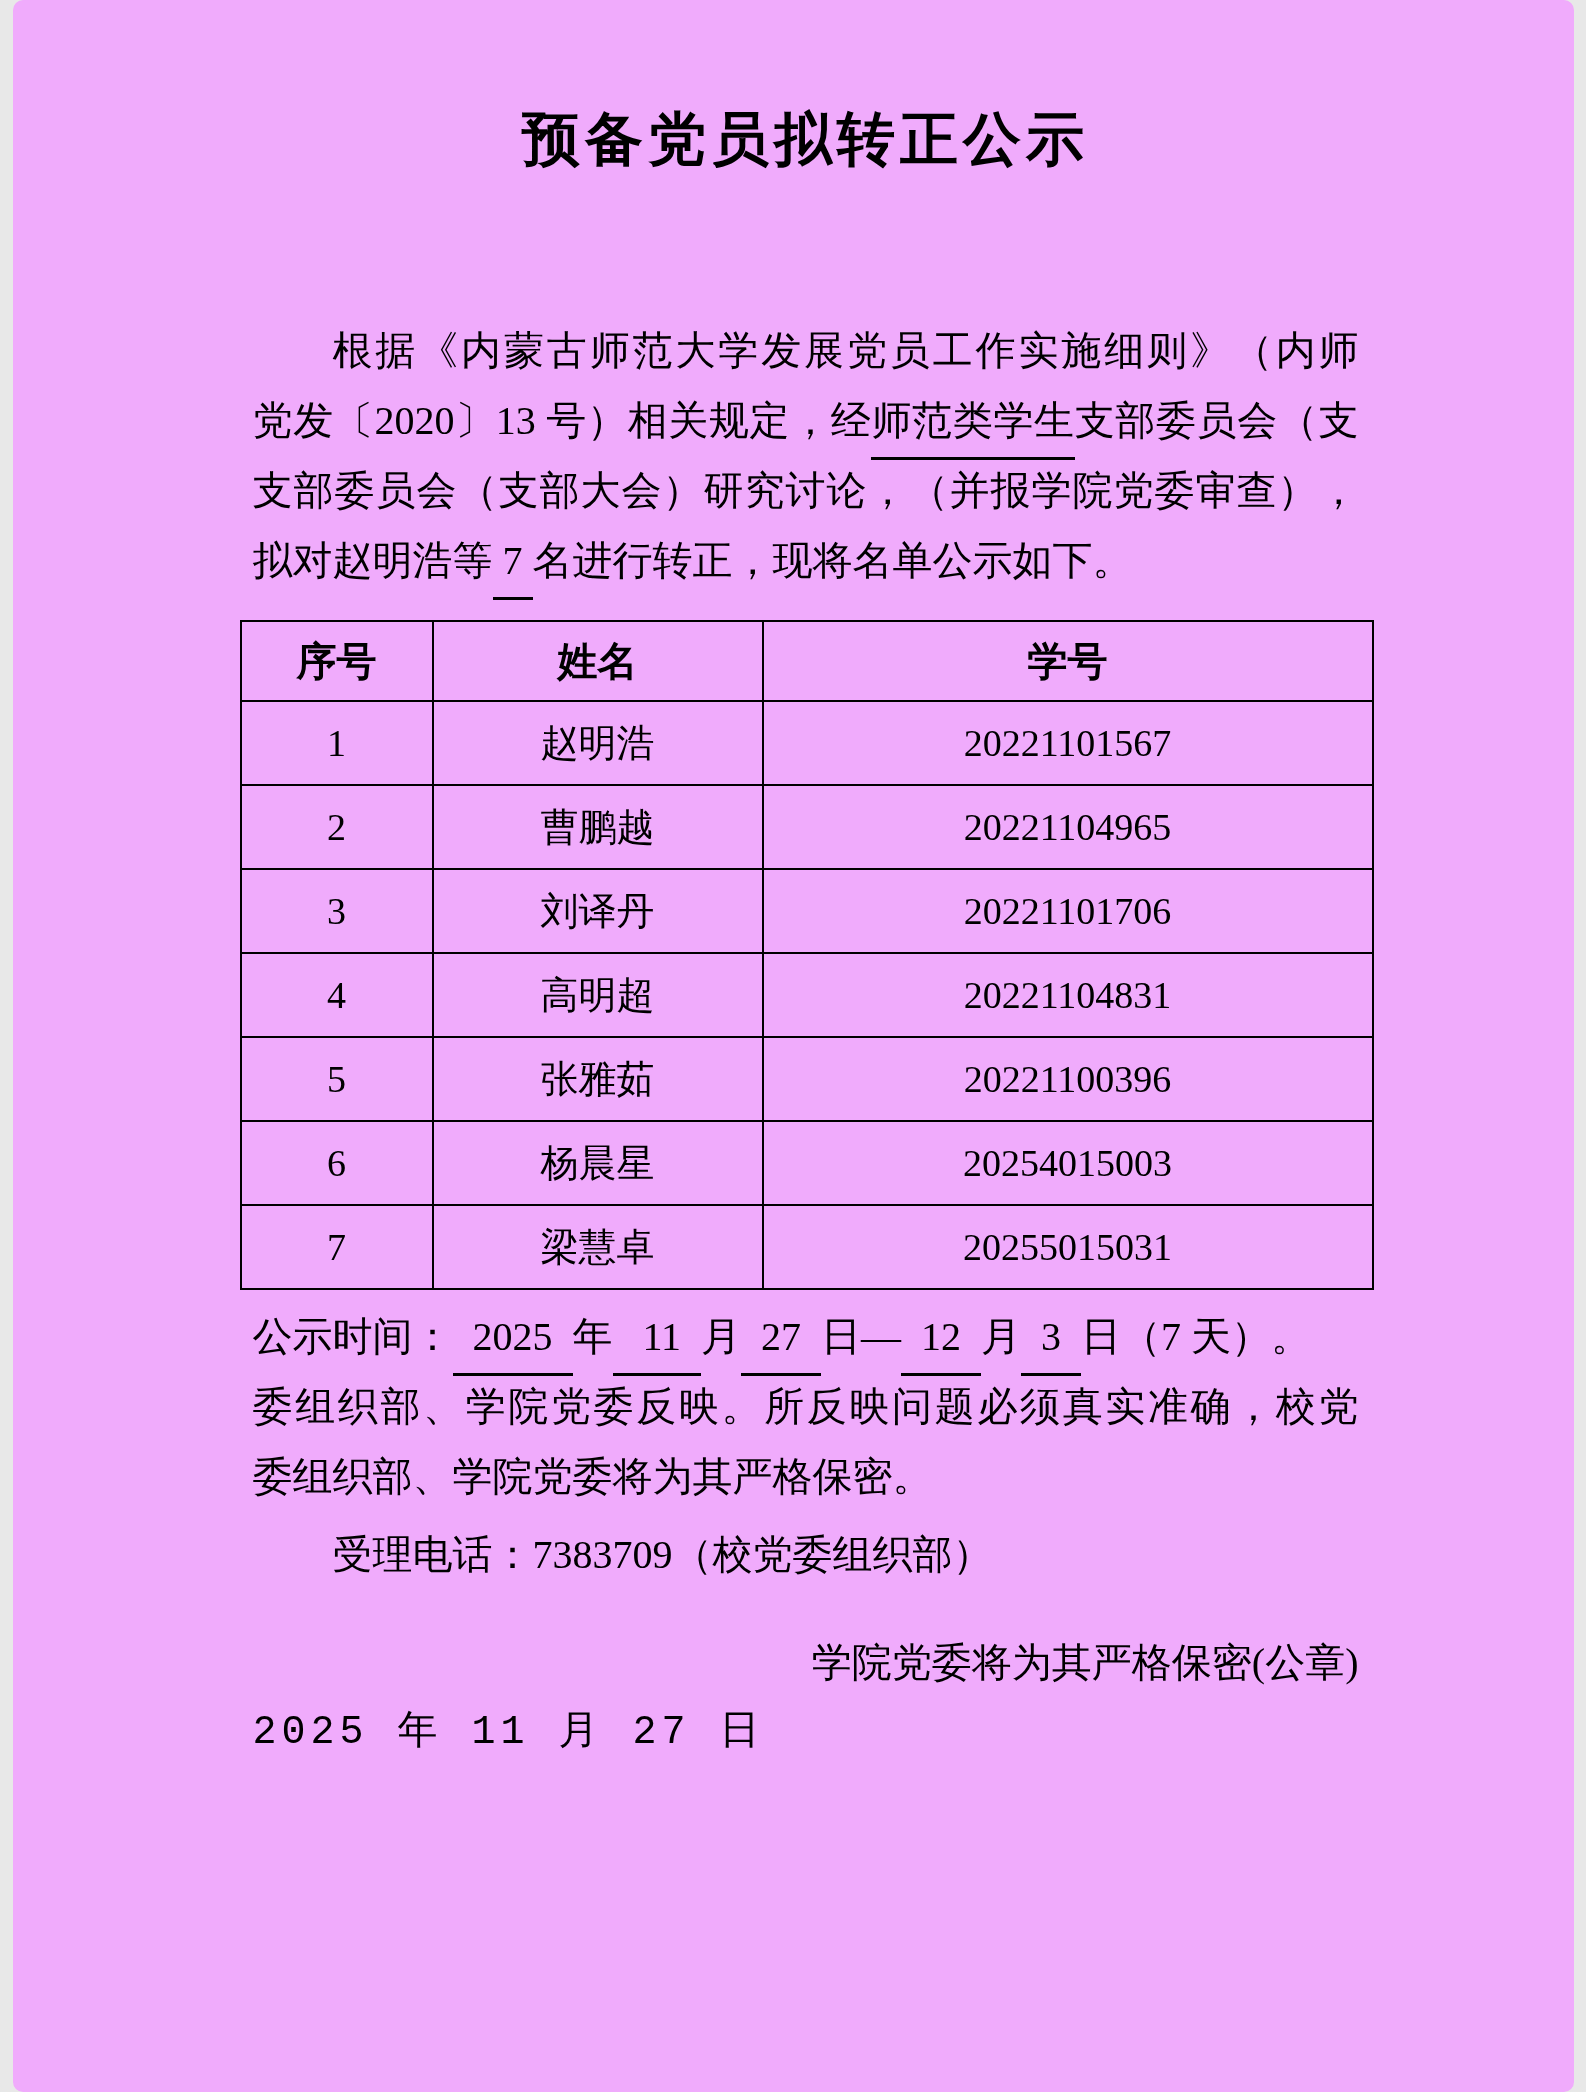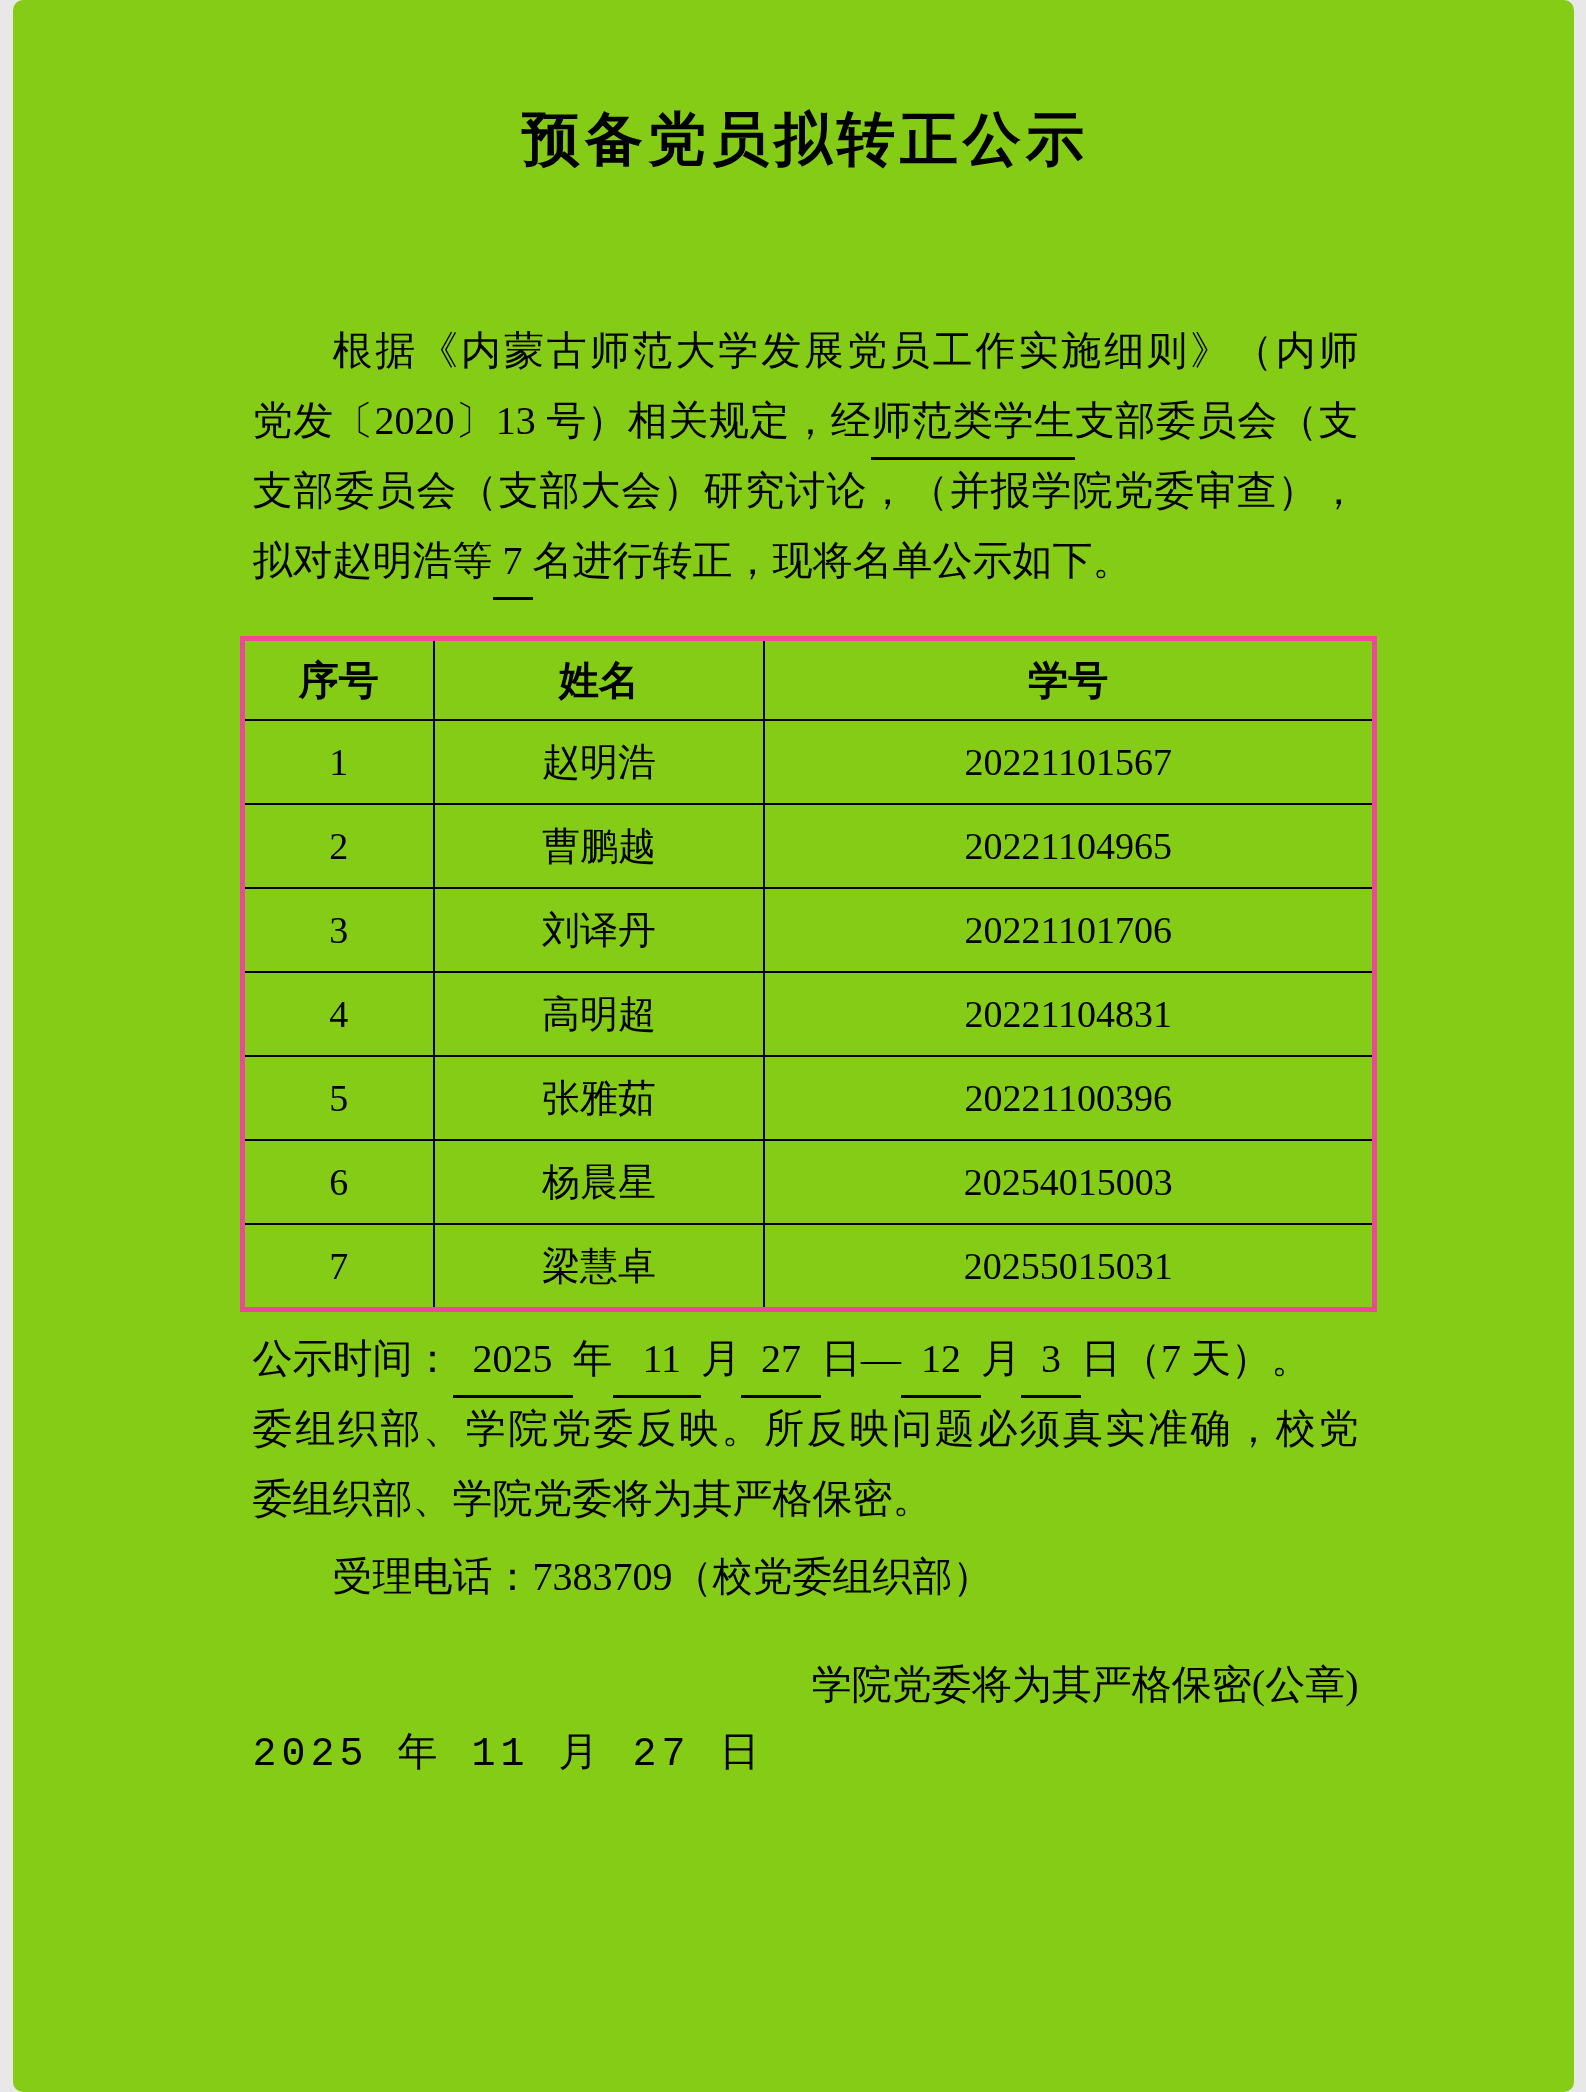--- a/index.html
+++ b/index.html
@@ -1,19 +1,19 @@
 <!DOCTYPE html>
 <html lang="zh"><head>
 <meta charset="utf-8">
 <style>
   html,body{margin:0;padding:0;background:#e8e8e8;}
   .page{
     position:relative;
     width:1561px;height:2092px;
-    background:#84cc16;
+    background:#f0abfc;
     margin:0 auto;
     font-family:"Liberation Serif","DejaVu Serif",serif;
     color:#000;
     overflow:hidden;
     border-radius:10px;
   }
   .content{
     position:absolute;
     left:240px;top:0;
     width:1106px;
@@ -37,25 +37,25 @@
   .just{
     text-align:justify;
     text-align-last:justify;
   }
   .indent2{text-indent:80px;}
   .u{
     border-bottom:3px solid #000;
     padding-bottom:14px;
   }
   table.roster{
-    margin:40px 0 0 -13px;
+    margin:24px 0 0 -13px;
     border-collapse:collapse;
     table-layout:fixed;
     width:1132px;
-    border:5px solid #ec4899;
+    border:1px solid #ec4899;
   }
   table.roster col.c1{width:192px;}
   table.roster col.c2{width:330px;}
   table.roster col.c3{width:610px;}
   table.roster th,table.roster td{
     border:2px solid #000;
     text-align:center;
     vertical-align:middle;
     padding:0;
   }

